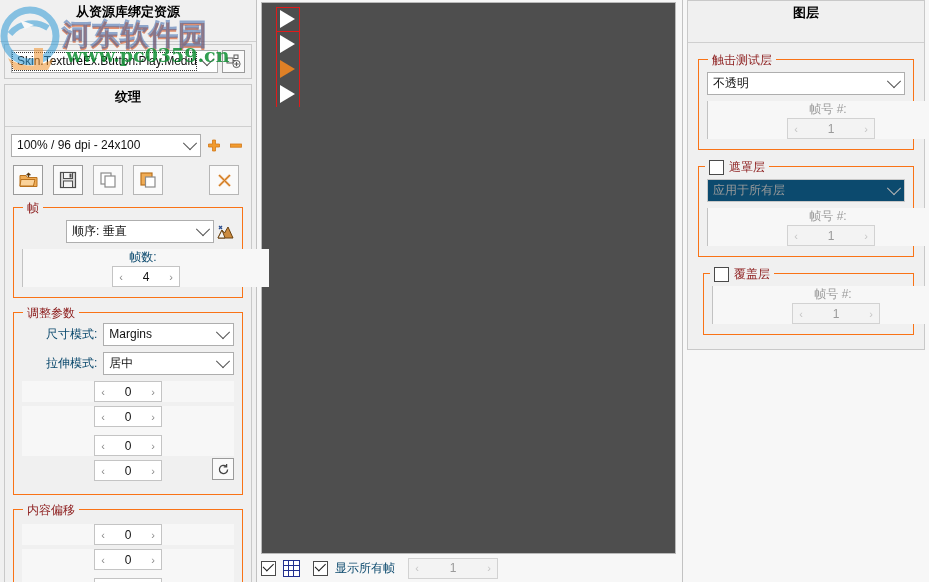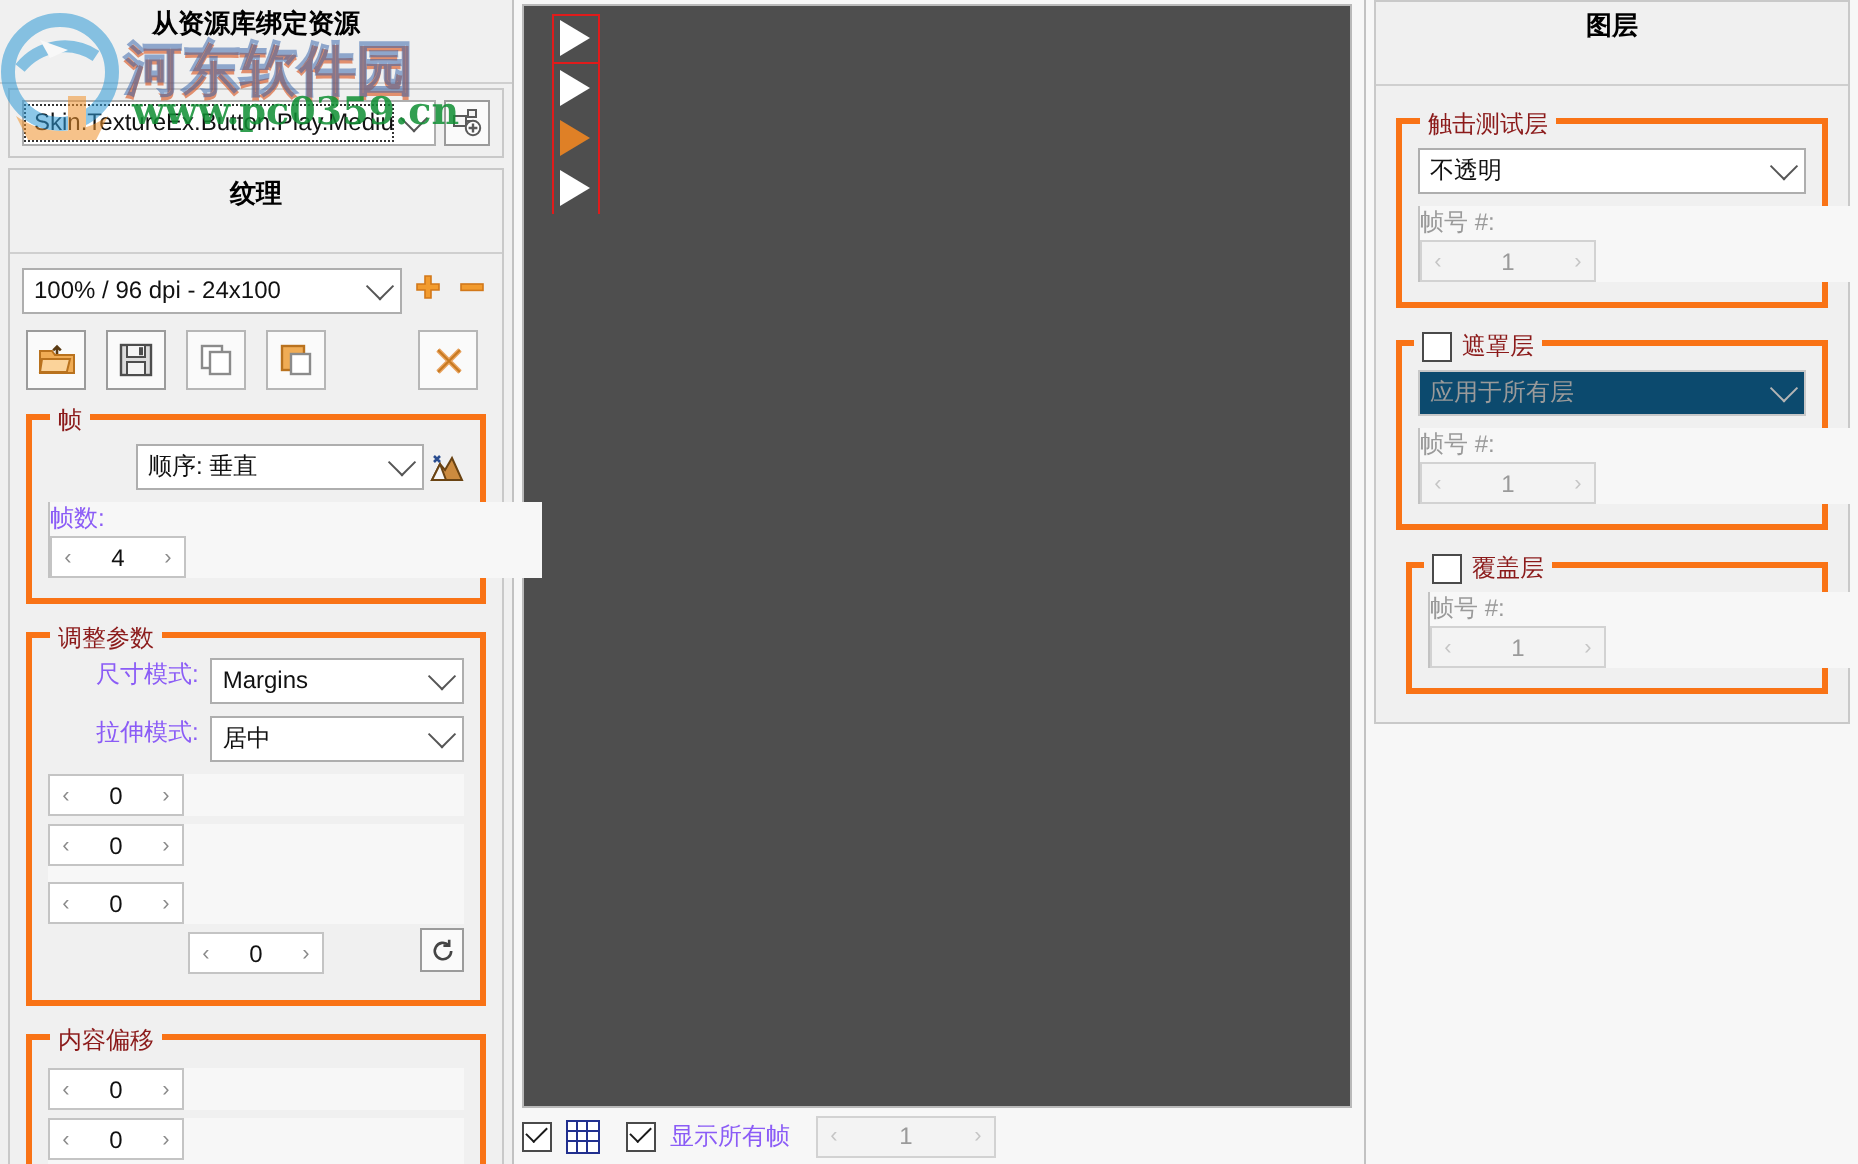--- a/index.html
+++ b/index.html
@@ -16,39 +16,39 @@
   
   .panel-title{
     text-align:center;font-weight:bold;font-size:13px;
     padding:3px 0 20px;
     background:#f0f0f0;
     border-bottom:1px solid #cfcfcf;
     color:#000;
   }
   .groupbox{
     position:relative;
-    border:3px solid #f97316;
+    border:1px solid #f97316;
     margin:12px 8px 8px 8px;
     padding:10px 8px 8px 8px;
     background:transparent;
   }
   .groupbox > .legend{
     position:absolute;top:-8px;left:9px;
     background:#f0f0f0;
     padding:0 4px;
     color:#8b1a1a;
     font-size:12px;
     white-space:nowrap;
   }
   .groupbox > .legend.withcb{left:6px;display:flex;align-items:center;gap:5px;}
 
-  .row{display:flex;margin-bottom:6px;}
+  .row{display:flex;align-items:center;margin-bottom:6px;}
   .row.center{justify-content:center;}
   .row.right{justify-content:flex-end;}
-  .lbl{font-size:12px;color:#8b5cf6;margin-right:6px;white-space:nowrap;}
+  .lbl{font-size:12px;color:#0c4a6e;margin-right:6px;white-space:nowrap;}
   .lbl.dim{color:#9a9a9a;}
 
   
   .combo{
     display:flex;align-items:center;
     height:21px;
     border:1px solid #aeaeae;
     background:#ffffff;
     flex:1;min-width:0;
   }

